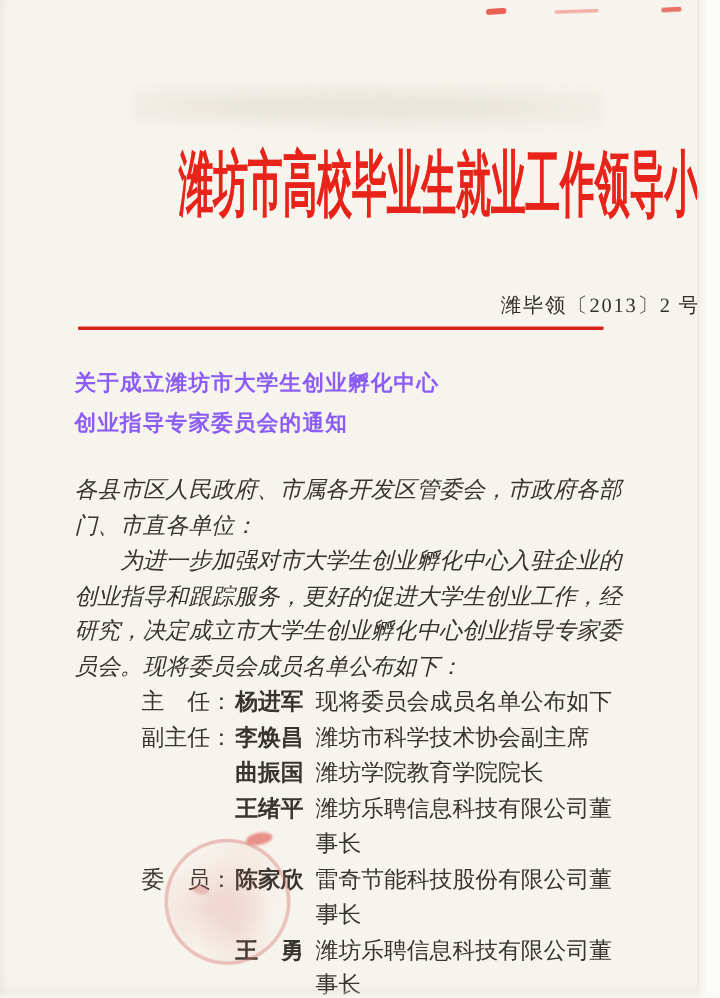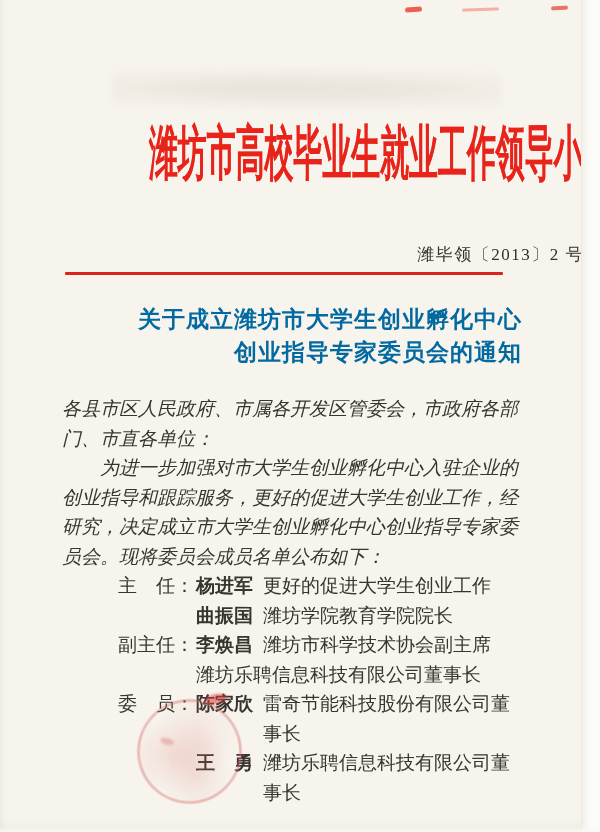--- a/index.html
+++ b/index.html
@@ -50,22 +50,22 @@
   .docnum{
     position:absolute;top:243px;left:0;width:584px;
     text-align:right;font-size:17px;letter-spacing:1.5px;color:#332f2a;
   }
   .redline{
     position:absolute;top:272px;left:65px;width:438px;height:3px;
     background:#d9241b;border-radius:1px;
   }
   .title{
     position:absolute;top:303px;left:62px;width:460px;
-    text-align:right;font-weight:bold;font-size:23px;line-height:33px;
-    color:#0369a1;letter-spacing:1px;
+    text-align:left;font-weight:bold;font-size:18px;line-height:33px;
+    color:#8b5cf6;letter-spacing:1px;
   }
   .bodytext{
     position:absolute;top:394px;left:62px;width:458px;
     font-size:19px;line-height:29.5px;color:#38342f;
   }
   .bodytext p{margin:0;font-style:italic;}
   .para{text-indent:2em;}
   .roster{margin:0;}
   .row{display:flex;margin-left:56px;}
   .lbl{width:78px;white-space:pre;flex:none;}
@@ -120,34 +120,35 @@
   </div>
 
   <div class="bodytext">
     <p class="addressee">各县市区人民政府、市属各开发区管委会，市政府各部门、市直各单位：</p>
     <p class="para">为进一步加强对市大学生创业孵化中心入驻企业的创业指导和跟踪服务，更好的促进大学生创业工作，经研究，决定成立市大学生创业孵化中心创业指导专家委员会。现将委员会成员名单公布如下：</p>
 
     <div class="roster">
       <div class="row">
         <span class="lbl">主　任：</span>
         <span class="nm">杨进军</span>
-        <span class="orgname">更好的促进大学生创业工作</span>
-      </div>
-      <div class="row">
-        <span class="lbl"></span>
-        <span class="nm">曲振国</span>
-        <span class="orgname">潍坊学院教育学院院长</span>
+        <span class="orgname">现将委员会成员名单公布如下</span>
       </div>
       <div class="row">
         <span class="lbl">副主任：</span>
         <span class="nm">李焕昌</span>
         <span class="orgname">潍坊市科学技术协会副主席</span>
       </div>
       <div class="row">
         <span class="lbl"></span>
+        <span class="nm">曲振国</span>
+        <span class="orgname">潍坊学院教育学院院长</span>
+      </div>
+      <div class="row">
+        <span class="lbl"></span>
+        <span class="nm">王绪平</span>
         <span class="orgname">潍坊乐聘信息科技有限公司董事长</span>
       </div>
       <div class="row">
         <span class="lbl">委　员：</span>
         <span class="nm">陈家欣</span>
         <span class="orgname">雷奇节能科技股份有限公司董事长</span>
       </div>
       <div class="row">
         <span class="lbl"></span>
         <span class="nm">王　勇</span>

